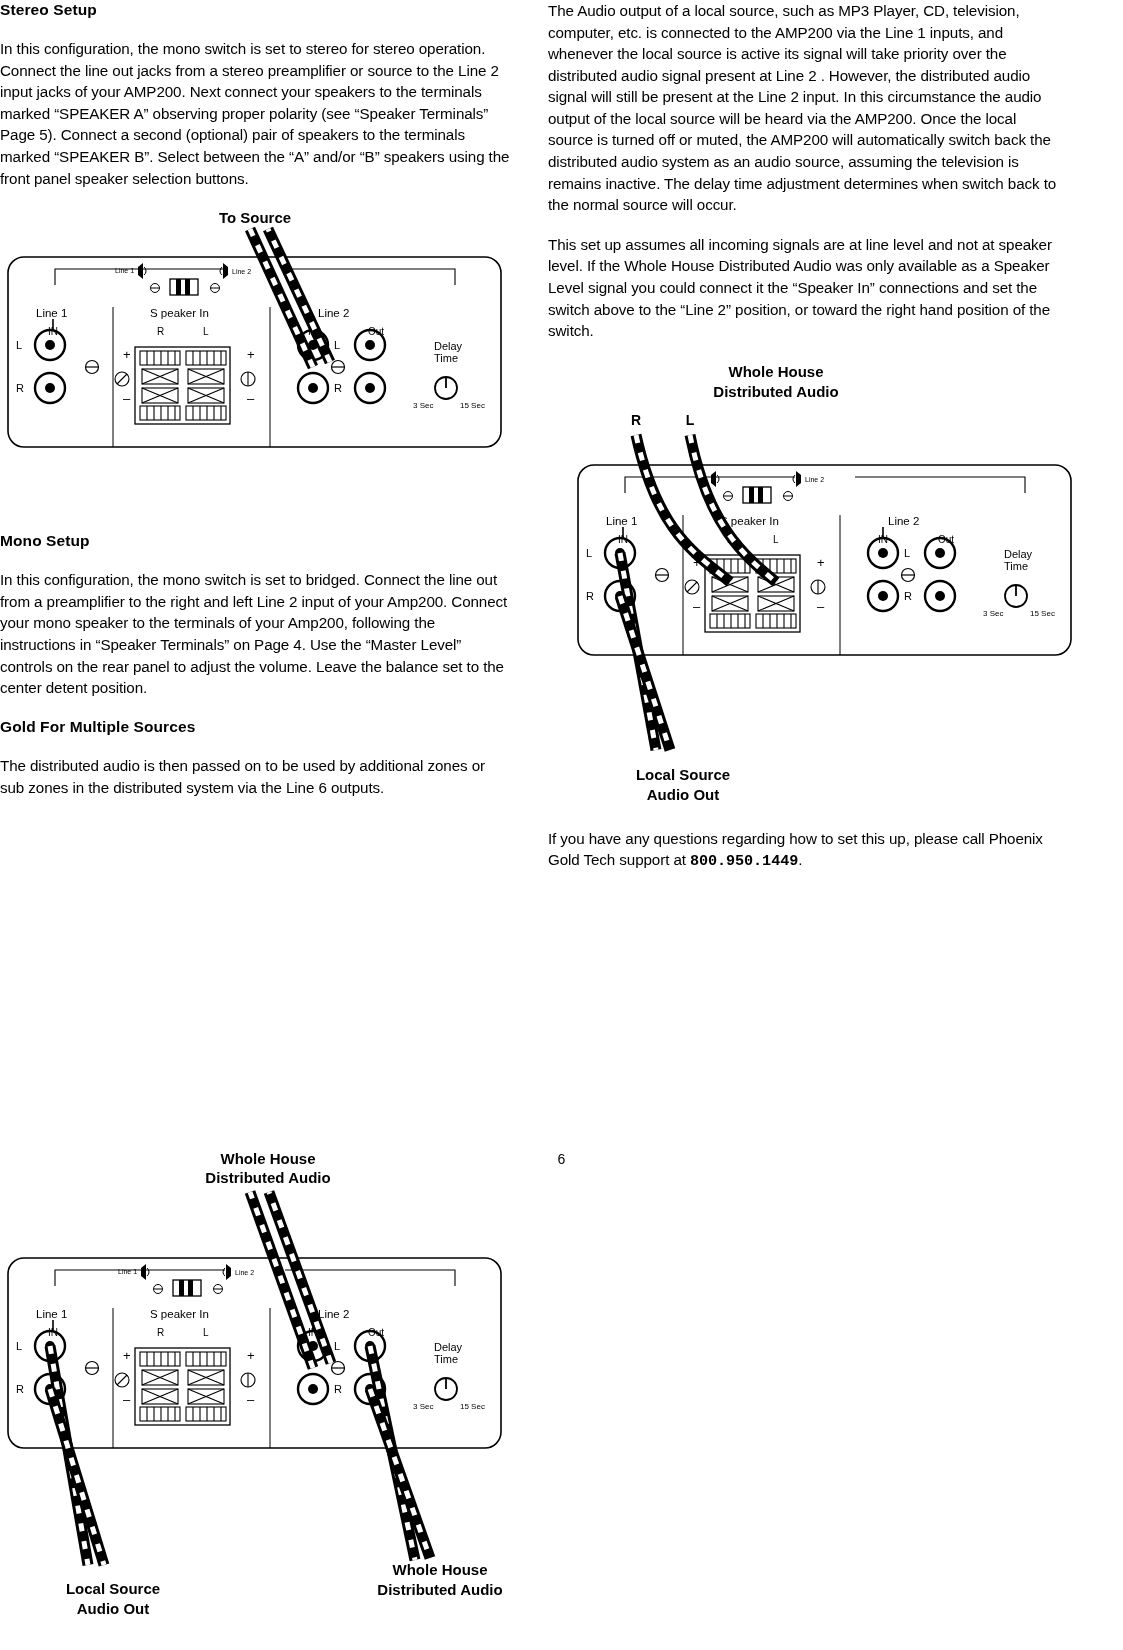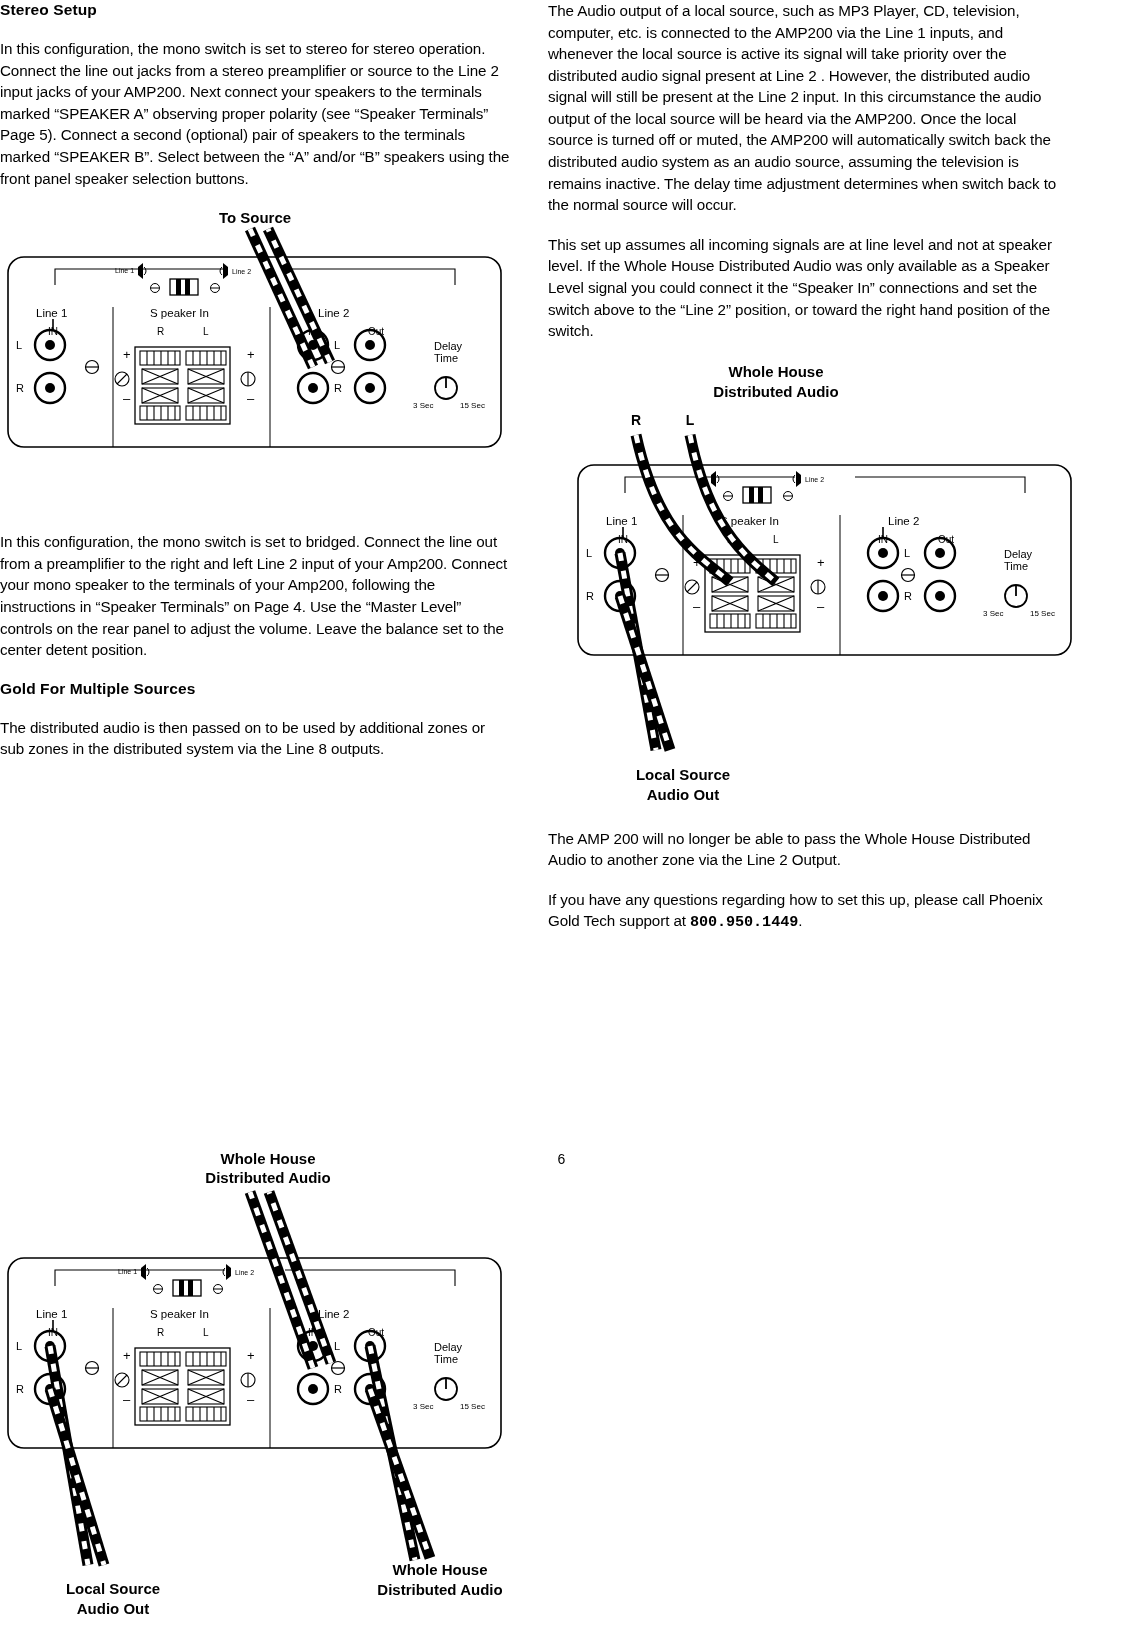--- a/index.html
+++ b/index.html
@@ -189,24 +189,25 @@
         <g>
           <line x1="313" y1="160" x2="250" y2="22" stroke="#000" stroke-width="11" stroke-linecap="butt"></line>
           <line x1="313" y1="160" x2="250" y2="22" stroke="#fff" stroke-width="5" stroke-dasharray="8 10"></line>
           <line x1="330" y1="155" x2="268" y2="22" stroke="#000" stroke-width="11" stroke-linecap="butt"></line>
           <line x1="330" y1="155" x2="268" y2="22" stroke="#fff" stroke-width="5" stroke-dasharray="8 10"></line>
         </g>
       </svg>
     </div>
 
     <div style="margin-top:14px;">
+      <h2 class="section-head">Mono Setup</h2>
       <p class="body-text">In this configuration, the mono switch is set to bridged.  Connect the line out from a preamplifier to the right and left Line 2 input of your Amp200.  Connect your mono speaker to the terminals of your Amp200, following the instructions in “Speaker Terminals” on Page 4.  Use the “Master Level” controls on the rear panel to adjust the volume.  Leave the balance set to the center detent position.</p>
 
       <h2 class="section-head">Gold For Multiple Sources</h2>
-      <p class="body-text">The distributed audio is then passed on to be used by additional zones or sub zones in the distributed system via the Line 8 outputs.</p>
+      <p class="body-text">The distributed audio is then passed on to be used by additional zones or sub zones in the distributed system via the Line 6 outputs.</p>
     </div>
   </div>
 
   <div style="position:absolute; left:0px; top:1150px; width:530px;">
     <svg width="530" height="490" viewBox="0 0 530 490">
       <text x="268" y="14" text-anchor="middle" font-family="Liberation Sans, sans-serif" font-size="15" font-weight="bold">Whole House</text>
       <text x="268" y="33" text-anchor="middle" font-family="Liberation Sans, sans-serif" font-size="15" font-weight="bold">Distributed Audio</text>
 
       <rect x="8" y="108" width="493" height="190" rx="16" ry="16" fill="none" stroke="#000" stroke-width="1.6"></rect>
 
@@ -477,21 +478,20 @@
           <line x1="72" y1="236" x2="122" y2="390" stroke="#000" stroke-width="11"></line>
           <line x1="72" y1="236" x2="122" y2="390" stroke="#fff" stroke-width="5" stroke-dasharray="8 10"></line>
         </g>
 
         <text x="135" y="420" text-anchor="middle" font-family="Liberation Sans, sans-serif" font-size="15" font-weight="bold">Local Source</text>
         <text x="135" y="440" text-anchor="middle" font-family="Liberation Sans, sans-serif" font-size="15" font-weight="bold">Audio Out</text>
       </svg>
     </div>
 
     <div style="margin-top:8px;">
-      <p class="body-text">The AMP 200 will no longer be able to pass the Whole House Distributed Audio to another zone via the Line 2 Output.</p>
       <p class="body-text">
         <span>If you have any questions regarding how to set this up, please call Phoenix Gold Tech support at </span><span class="bold">800.950.1449</span><span>.</span>
       </p>
     </div>
   </div>
 
   <div class="pagenum">6</div>
 </div>
 
 </body></html>

